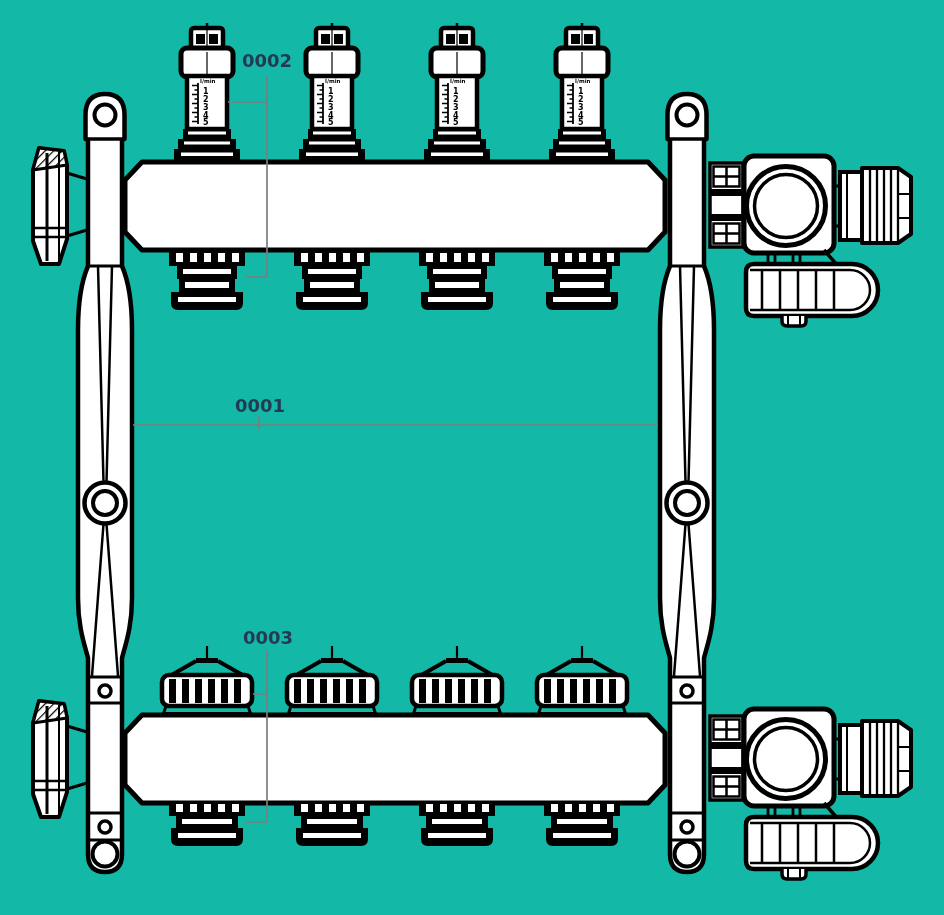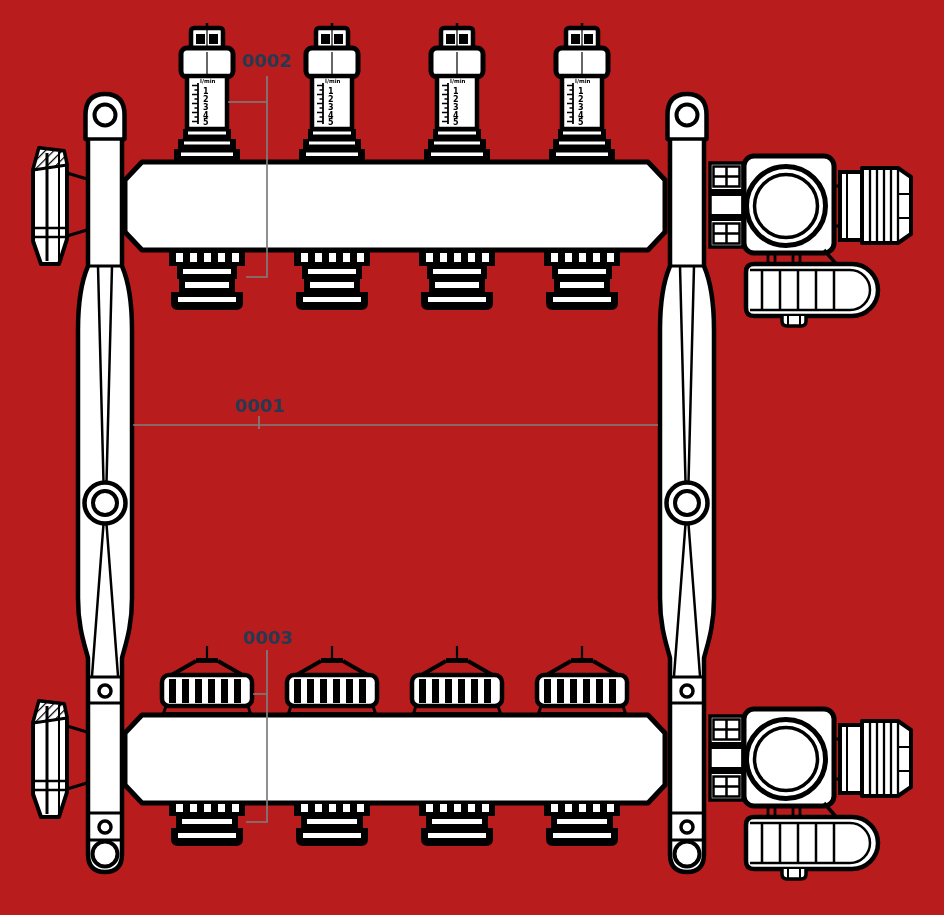--- a/index.html
+++ b/index.html
@@ -1,16 +1,16 @@
 <!DOCTYPE html>
 <html><head>
 <meta charset="utf-8">
 <style>
   html,body{margin:0;padding:0;background:#ffffff;}
-  #stage{width:944px;height:915px;position:relative;background:#b91c1c;}
+  #stage{width:944px;height:915px;position:relative;background:#14b8a6;}
   svg{display:block;}
   .lbl{font-family:"DejaVu Sans",sans-serif;font-weight:bold;font-size:18px;fill:#243a52;}
   .fm-unit{font-family:"DejaVu Sans",sans-serif;font-weight:bold;font-size:5.5px;fill:#000;}
   .fm-num{font-family:"DejaVu Sans",sans-serif;font-weight:bold;font-size:8px;fill:#000;}
 </style>
 </head>
 <body>
 
 <div id="stage">
 <svg width="944" height="915" viewBox="0 0 944 915" xmlns="http://www.w3.org/2000/svg">

